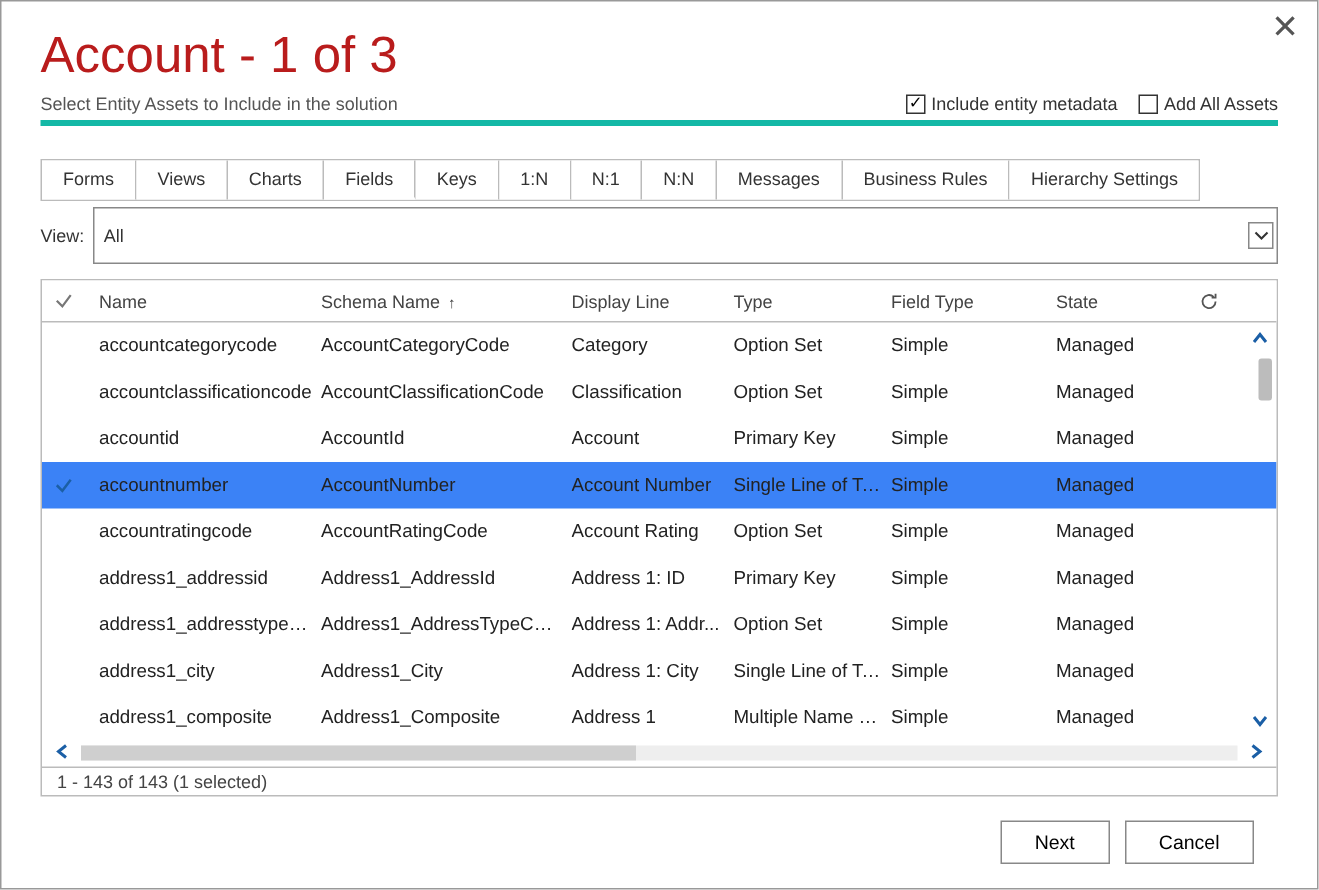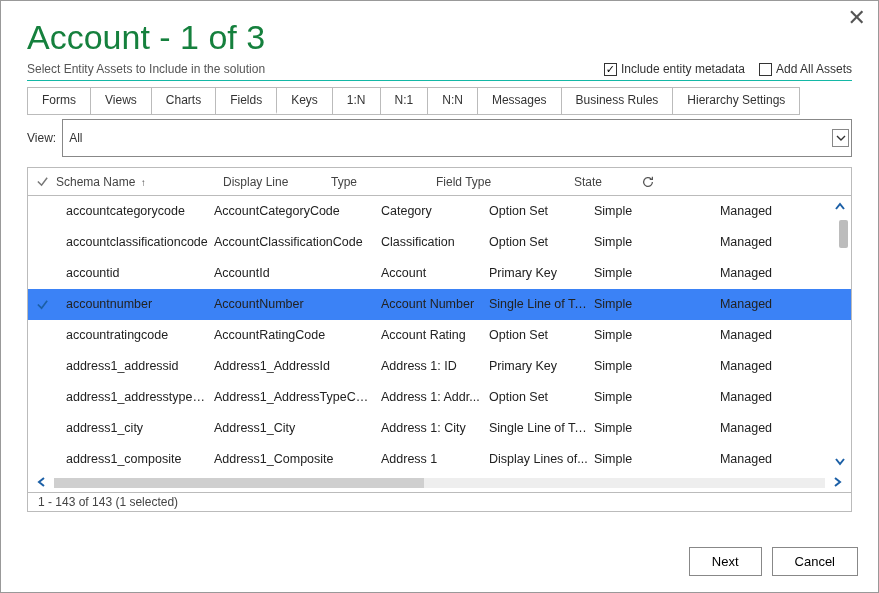--- a/index.html
+++ b/index.html
@@ -1,61 +1,61 @@
 <!DOCTYPE html>
 <html><head>
 <meta charset="utf-8">
 <style>
   * { box-sizing: border-box; }
   html, body { margin:0; padding:0; font-family: "Segoe UI", Arial, sans-serif; color:#333; font-size:13px; }
   .dialog { width:879px; height:593px; border:1px solid #999; position:relative; background:#fff; }
   .close-x { position:absolute; top:6px; right:12px; font-size:22px; color:#555; cursor:pointer; line-height:1; }
   .content { padding:18px 26px 0 26px; }
-  .title { font-size:34px; font-weight:300; color:#15803d; margin:0; line-height:1.1; }
-  .subtitle-row { display:flex; justify-content:space-between; align-items:flex-end; margin-top:6px; padding-bottom:4px; border-bottom:1px solid #14b8a6;}
+  .title { font-size:34px; font-weight:300; color:#b91c1c; margin:0; line-height:1.1; }
+  .subtitle-row { display:flex; justify-content:space-between; align-items:flex-end; margin-top:6px; padding-bottom:4px; border-bottom:4px solid #14b8a6;}
   .subtitle { font-size:12px; color:#555; }
   .checks { display:flex; gap:14px; align-items:center; font-size:12px; color:#333; }
   .checkbox { width:13px; height:13px; border:1px solid #333; display:inline-flex; align-items:center; justify-content:center; margin-right:4px; vertical-align:middle; cursor:pointer; }
   .checkbox.checked::after { content:"✓"; font-size:11px; line-height:1; color:#000; }
   .check-item { display:flex; align-items:center; cursor:pointer;}
-  .tabs { display:flex; margin-top:6px; border:1px solid #bbb; border-bottom:1px solid #bbb; width:fit-content; }
+  .tabs { display:flex; margin-top:22px; border:1px solid #bbb; border-bottom:1px solid #bbb; width:fit-content; }
   .tab { padding:5px 14px; border-right:1px solid #bbb; font-size:12px; color:#333; cursor:pointer; background:#fff;}
   .tab:last-child{border-right:none;}
   .tab.active { background:#fff; font-weight:400; border-bottom:2px solid #fff; position:relative;}
   .tabs { position:relative; }
   .view-row { display:flex; align-items:center; gap:6px; margin-top:4px;}
   .view-label { font-size:12px;}
   .view-select { flex:1; height:38px; border:1px solid #888; display:flex; align-items:center; justify-content:space-between; padding:0 2px 0 6px; font-size:12px; cursor:pointer;}
   .view-select .chev { border:1px solid #888; width:17px; height:18px; display:flex; align-items:center; justify-content:center;}
   .grid-wrap { margin-top:10px; border:1px solid #bbb; position:relative; height:345px; display:flex; flex-direction:column;}
   .grid-head { display:flex; align-items:center; border-bottom:1px solid #bbb; background:#fff; height:28px; font-size:12px; color:#444; }
   .col-check { width:28px; display:flex; align-items:center; justify-content:center; }
   .col { overflow:hidden; text-overflow:ellipsis; white-space:nowrap; padding-right:6px;}
   .c-name   { width:158px; padding-left:10px;}
   .c-schema { width:167px; }
   .c-disp   { width:108px; }
   .c-type   { width:105px; }
   .c-field  { width:110px; }
-  .c-state  { width:90px;text-align:center; }
+  .c-state  { width:90px; }
   .refresh { width:24px; display:flex; align-items:center; justify-content:center; color:#555; cursor:pointer;}
   .rows { flex:1; overflow:hidden; position:relative;}
   .row { display:flex; align-items:center; height:31px; font-size:12.5px; color:#222; border-bottom:1px solid transparent; }
   .row.selected { background:#3b82f6; }
   .check-svg{color:#666;}
   .row .col-check{color:#1b5fa6;}
   .scroll-up, .scroll-down { position:absolute; right:4px; color:#1b5fa6; font-weight:bold; cursor:pointer;}
   .scroll-up { top:32px; }
   .scroll-down { bottom:40px; }
   .scroll-thumb { position:absolute; right:3px; top:52px; width:9px; height:28px; background:#bcbcbc; border-radius:2px;}
   .hscroll { height:18px; display:flex; align-items:center; padding:0 8px; }
   .hchev { color:#1b5fa6; font-weight:bold; cursor:pointer; font-size:14px;}
   .hbar { flex:1; height:10px; background:#eee; position:relative; margin:0 6px;}
   .hbar::before{content:""; position:absolute; left:0; top:0; height:100%; width:48%; background:#cfcfcf;}
   .status { border-top:1px solid #bbb; font-size:12px; color:#444; padding:2px 10px;}
-  .footer { position:absolute; bottom:16px; right:20px; display:flex; gap:10px;}
+  .footer { position:absolute; bottom:16px; right:42px; display:flex; gap:10px;}
   .btn { border:1px solid #888; background:#fff; padding:6px 22px; font-size:13px; cursor:pointer;}
   .sort-arrow { font-size:10px; margin-left:2px;}
 </style>
 </head>
 <body>
 
 <div class="dialog">
   <div class="close-x">✕</div>
 
   <div class="content">
@@ -101,20 +101,21 @@
       </div>
     </div>
 
     <div class="grid-wrap">
       <div class="grid-head">
         <div class="col-check">
           <svg class="check-svg" width="13" height="13" viewBox="0 0 14 14">
               <path d="M2 7 L6 11 L12 3" fill="none" stroke="#777" stroke-width="1.6"></path>
             </svg>
         </div>
+        <div class="col c-name">Name</div>
         <div class="col c-schema">
           <span>Schema Name</span>
           <span class="sort-arrow">↑</span>
         </div>
         <div class="col c-disp">Display Line</div>
         <div class="col c-type">Type</div>
         <div class="col c-field">Field Type</div>
         <div class="col c-state">State</div>
         <div class="refresh">
           <svg width="14" height="14" viewBox="0 0 16 16">
@@ -198,21 +199,21 @@
             <div class="col c-disp">Address 1: City</div>
             <div class="col c-type">Single Line of Text</div>
             <div class="col c-field">Simple</div>
             <div class="col c-state">Managed</div>
           </div>
           <div class="row">
             <div class="col-check"></div>
             <div class="col c-name">address1_composite</div>
             <div class="col c-schema">Address1_Composite</div>
             <div class="col c-disp">Address 1</div>
-            <div class="col c-type">Display Lines of...</div>
+            <div class="col c-type">Multiple Name of...</div>
             <div class="col c-field">Simple</div>
             <div class="col c-state">Managed</div>
           </div>
         </div>
 
       <div class="scroll-up">
         <svg width="14" height="14" viewBox="0 0 14 14">
             <path d="M3 9 L7 4 L11 9" fill="none" stroke="#1b5fa6" stroke-width="2"></path>
           </svg>
       </div>

